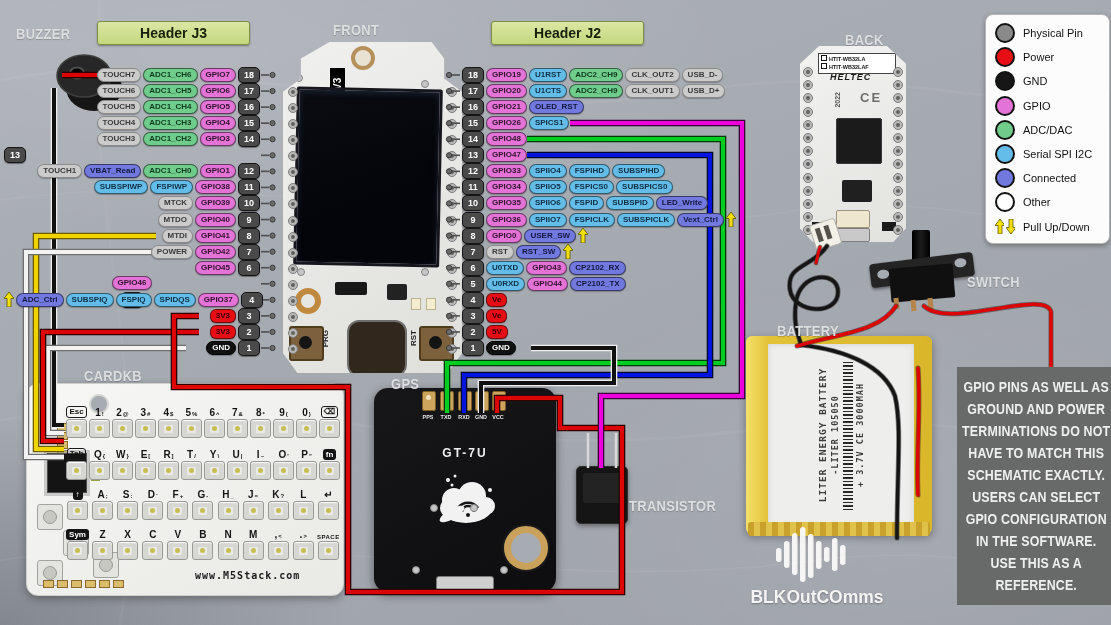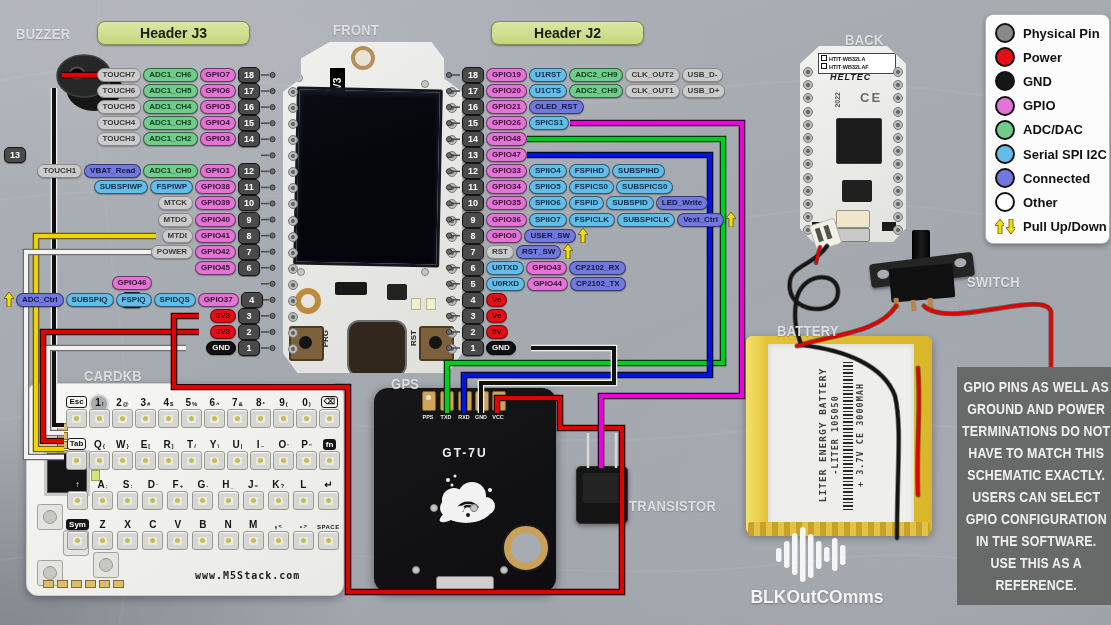--- a/index.html
+++ b/index.html
@@ -8,53 +8,53 @@
       radial-gradient(900px 300px at 18% 8%, rgba(255,255,255,.10), transparent 60%),
       radial-gradient(700px 420px at 82% 82%, rgba(255,255,255,.07), transparent 60%),
       radial-gradient(500px 300px at 0% 100%, rgba(50,56,66,.28), transparent 70%),
       linear-gradient(160deg,#adb1b8 0%,#a6aab1 40%,#9da1a8 100%);}
   #texture{position:absolute;inset:0;z-index:0;pointer-events:none;}
   .board{position:absolute;z-index:1;}
   #wiresvg{position:absolute;inset:0;z-index:2;pointer-events:none;}
   .z3{z-index:3;}
   .seclabel{position:absolute;z-index:3;font-weight:700;font-size:15px;color:#dcdee0;
     letter-spacing:.4px;transform:scaleX(.86);transform-origin:left;text-shadow:0 1px 1px rgba(40,40,40,.25);}
-  .pill{position:absolute;z-index:3;width:151px;height:22px;border-radius:8px;
+  .pill{position:absolute;z-index:3;width:151px;height:22px;border-radius:3px;
     background:linear-gradient(#dbe7a4,#c4d77e);border:1px solid #7e8f45;
     box-shadow:0 1px 2px rgba(0,0,0,.35);display:flex;align-items:center;justify-content:center;
     font-size:14px;font-weight:700;color:#17200a;}
   
   .pinrow{position:absolute;z-index:3;height:16px;display:flex;align-items:center;gap:2px;}
   .cells{display:flex;align-items:center;gap:2px;flex:1;}
   .cells.right{justify-content:flex-end;}
   .cell{height:12px;line-height:12px;padding:0 5px;border-radius:7px;border:1.5px solid rgba(10,10,10,.55);
     font-size:8px;font-weight:700;white-space:nowrap;box-shadow:0 1px 1px rgba(0,0,0,.25);}
   .c-other{background:#cbcbcb;border-color:#8b8b8b;color:#3a3a3a;}
   .c-gpio{background:#e373d6;color:#33102e;}
   .c-adc{background:#70cc8a;color:#0e3a1e;}
   .c-spi{background:#63bde8;color:#0c2f45;}
   .c-conn{background:#7279de;color:#11163f;}
-  .c-power{background:#e60e14;color:#3d0000;}
+  .c-power{background:#e60e14;color:#3d0000;border-radius:6px;}
   .c-gnd{background:#101010;border-color:#000;color:#fff;}
   .numbox{width:20px;height:14px;border-radius:5px;background:#4a4a4a;border:1.5px solid #161616;
     color:#fff;font-size:9px;font-weight:700;display:flex;align-items:center;justify-content:center;
     box-shadow:0 1px 1px rgba(0,0,0,.4);flex:none;}
   .arrowcell{display:flex;align-items:center;flex:none;}
   
   #legend{position:absolute;left:985px;top:14px;width:123px;z-index:4;background:#fcfcfc;
     border:1px solid #b5b5b5;border-radius:8px;box-shadow:0 2px 5px rgba(0,0,0,.3);padding:6px 0 4px 0;}
   .legitem{display:flex;align-items:center;gap:8px;height:24.2px;padding-left:9px;}
   .legswatch{width:16px;height:16px;border-radius:50%;border:2px solid #121212;flex:none;}
-  .leglabel{font-size:13px;font-weight:700;color:#111;}
+  .leglabel{font-size:11px;font-weight:400;color:#111;}
   
   #note{position:absolute;left:957px;top:367px;width:186px;z-index:4;background:#686a69;
     color:#efefef;font-weight:700;font-size:15.5px;line-height:1.42;text-align:center;
     padding:9px 6px;transform:scaleX(.8);transform-origin:left top;letter-spacing:.2px;}
   
-  .klabelrow,.keyrow{position:absolute;display:flex;}
+  .klabelrow,.keyrow{position:absolute;display:flex;margin-top:10px;}
   .klabel{display:flex;align-items:flex-end;justify-content:center;height:14px;
     font-size:10px;font-weight:700;color:#141414;}
   .klabel sup{font-size:6px;font-weight:700;margin-left:1px;transform:translateY(-1px);}
   .ktag{font-size:8px;border:1.2px solid #1b1b1b;border-radius:3px;padding:0 2px;line-height:10px;}
   .kdark{font-size:8px;background:#141414;color:#fff;border-radius:3px;padding:1px 3px;line-height:9px;}
   .kspace{font-size:6px;letter-spacing:.5px;}
   .keycell{display:flex;align-items:center;justify-content:center;}
   .keysq{width:19px;height:17px;background:#d6d6d3;border:1px solid #989895;border-radius:3px;
     display:flex;align-items:center;justify-content:center;box-shadow:inset 0 1px 1px #fff;}
   .keysq i{display:block;width:9px;height:8px;background:#e9e9e6;border-radius:1px;position:relative;}

